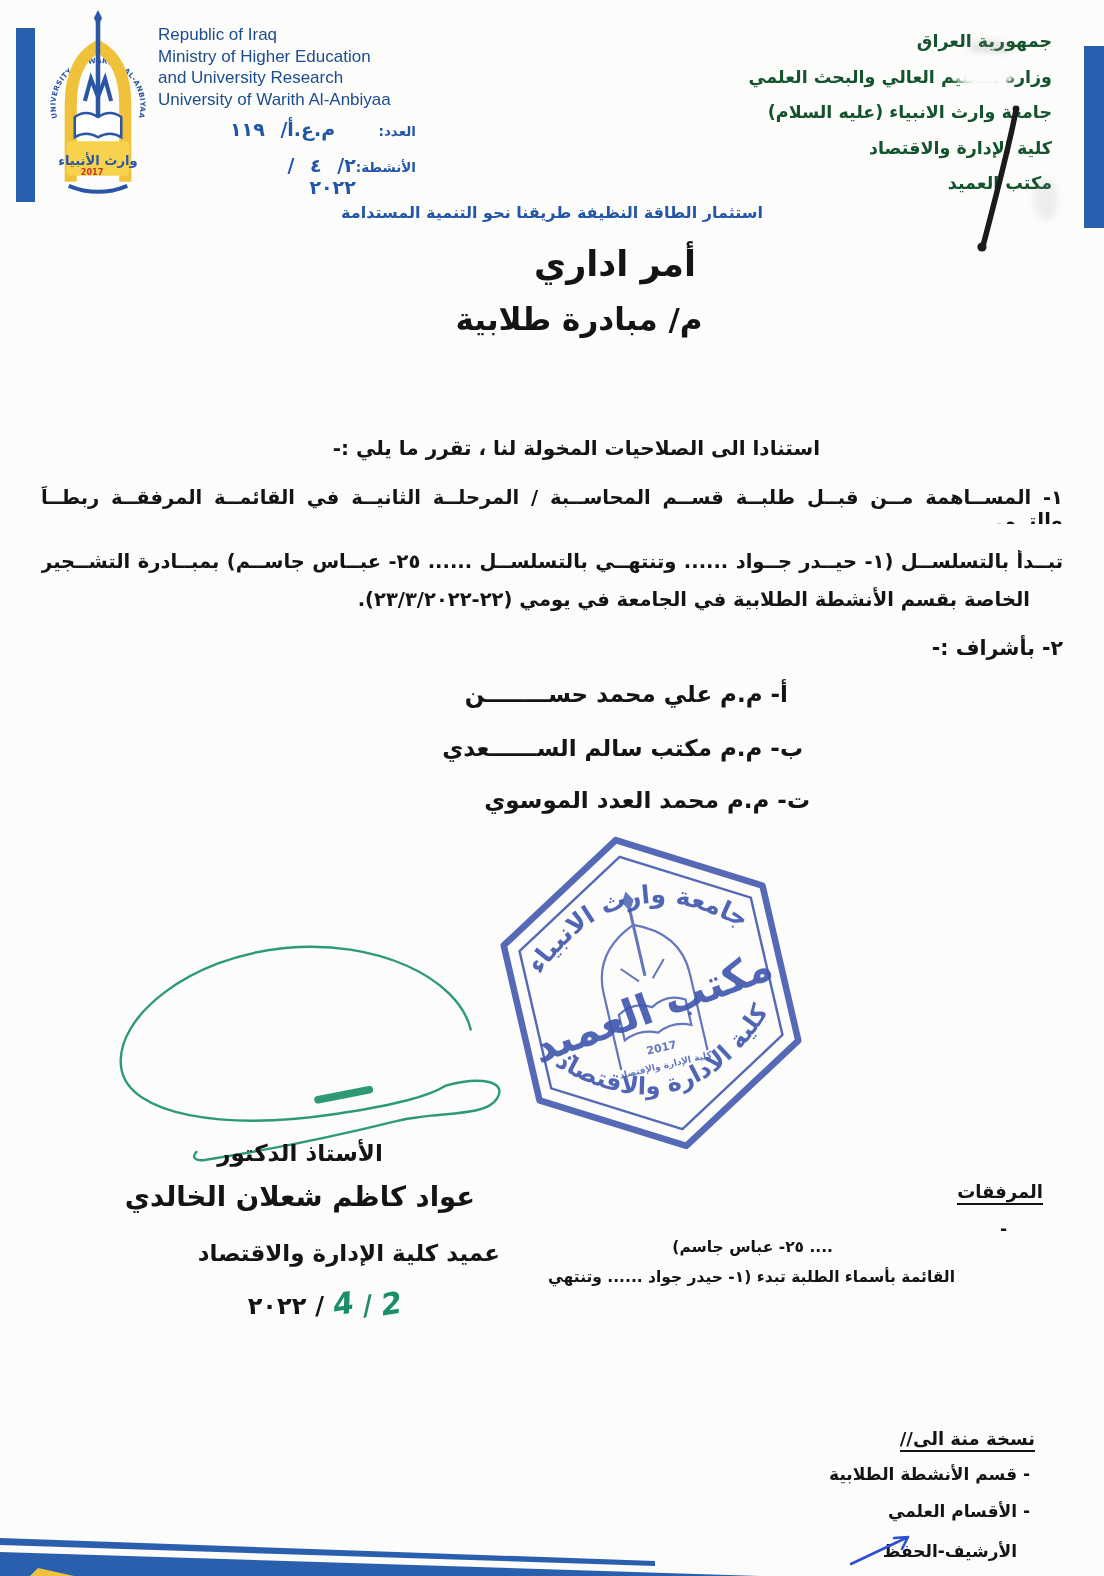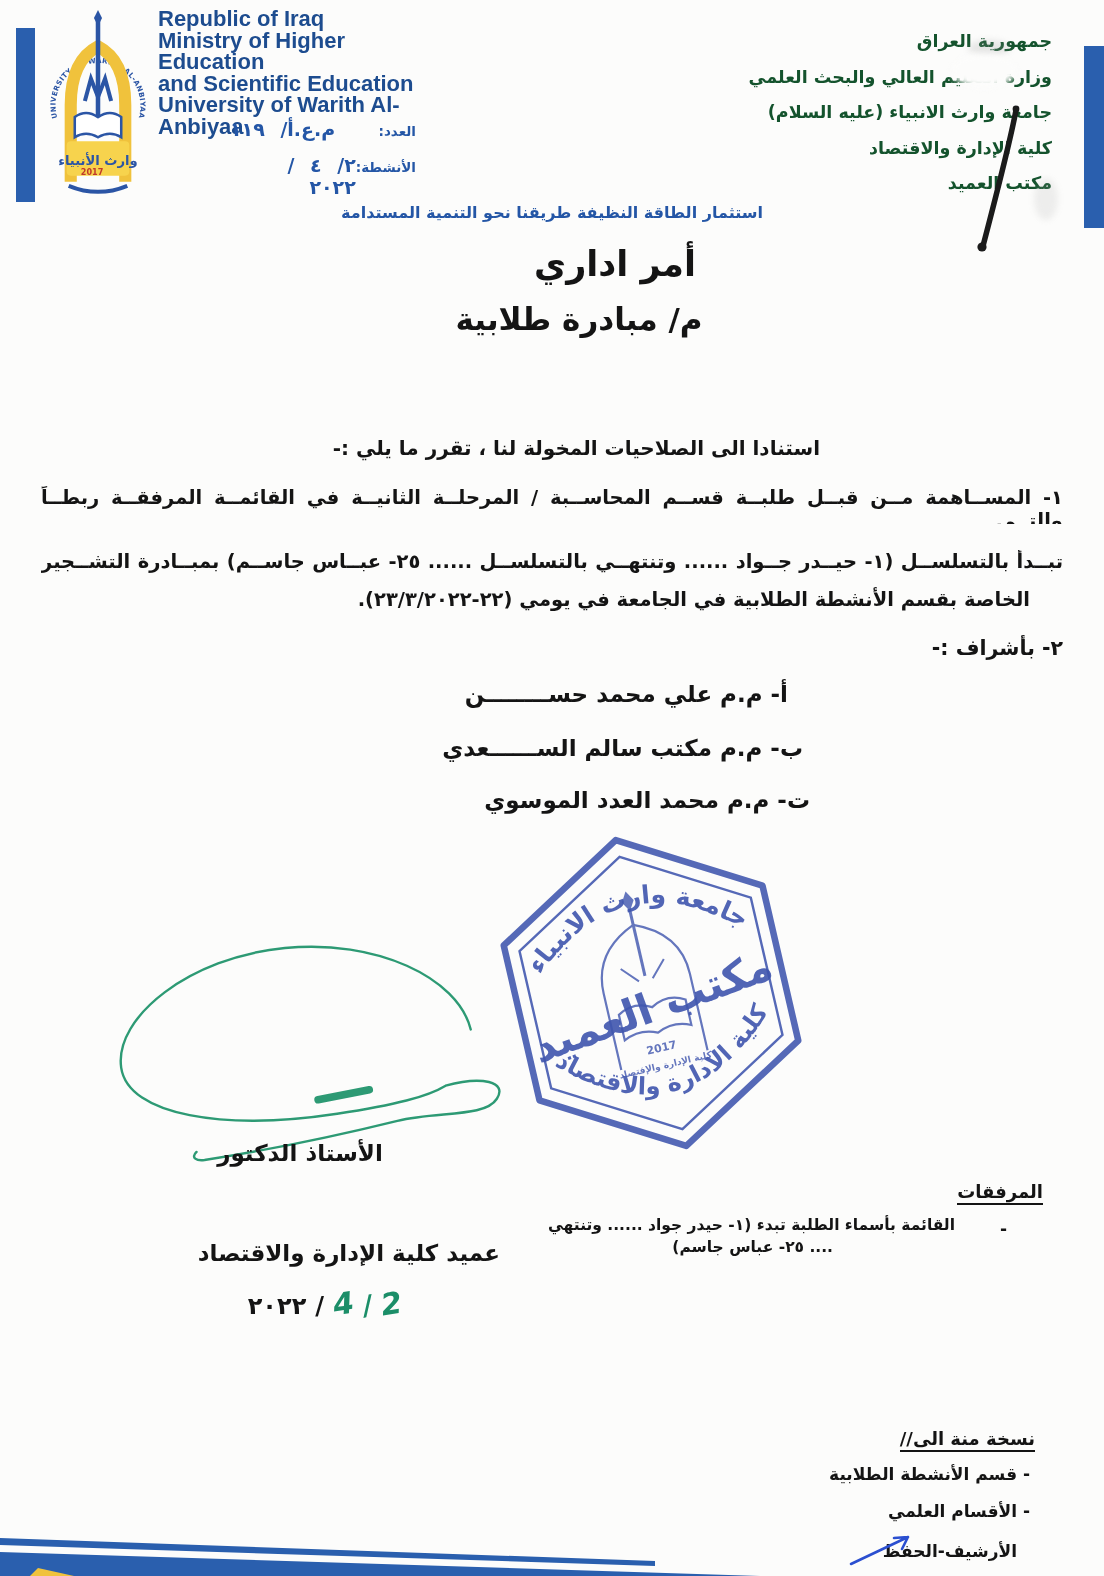--- a/index.html
+++ b/index.html
@@ -4,22 +4,22 @@
 <style>
   html,body{margin:0;padding:0;background:#e9e9e9;}
   .page{position:relative;width:1104px;height:1576px;background:#fcfcfb;overflow:hidden;
         font-family:"DejaVu Sans",sans-serif;color:#141414;}
   .abs{position:absolute;}
   .rtl{direction:rtl;unicode-bidi:embed;}
   
   .bar-left{left:16px;top:28px;width:19px;height:174px;background:#2a5fae;}
   .bar-right{left:1084px;top:46px;width:20px;height:182px;background:#2a5fae;}
   .logo{left:44px;top:8px;width:108px;height:202px;}
-  .en-block{left:158px;top:8px;width:290px;font-family:"Liberation Sans","DejaVu Sans",sans-serif;
-            font-weight:bold;font-size:22px;line-height:21.5px;color:#1d4c8f;}
+  .en-block{left:158px;top:24px;width:290px;font-family:"Liberation Sans","DejaVu Sans",sans-serif;
+            font-weight:normal;font-size:17px;line-height:21.5px;color:#1d4c8f;}
   .num-line,.date-line{display:flex;justify-content:space-between;color:#2456a6;align-items:baseline;}
   .num-line{left:190px;top:118px;width:226px;}
   .date-line{left:186px;top:154px;width:230px;}
   .num-line .lbl,.date-line .lbl{font-size:13.5px;font-weight:bold;}
   .num-line .val,.date-line .val{font-size:19px;font-weight:bold;word-spacing:9px;margin-left:40px;}
   .ar-block{right:52px;top:24px;width:340px;text-align:right;font-weight:bold;
             font-size:17.5px;line-height:35.5px;color:#14532d;z-index:1;}
   .smudge{background:#fcfcfb;border-radius:50%;filter:blur(3px);z-index:5;}
   .smudge-grey{background:#9a9a9a;border-radius:50%;filter:blur(3px);z-index:4;}
   .pen-mark{left:966px;top:96px;width:70px;height:165px;z-index:6;}
@@ -45,21 +45,21 @@
   .sig-date{left:100px;top:1286px;width:400px;display:flex;direction:ltr;justify-content:center;
             align-items:baseline;gap:9px;transform:translateX(25px);}
   .sig-date .yr{font-weight:bold;font-size:24px;}
   .sig-date .sl{font-weight:bold;font-size:24px;}
   .hand{font-size:30px;color:#1b8e68;font-style:italic;display:inline-block;transform:rotate(-9deg);
         font-weight:bold;}
   .hand-sl{color:#1b8e68;font-size:26px;font-style:italic;display:inline-block;transform:rotate(-14deg);font-weight:bold;}
   
   .attach-h{right:61px;top:1181px;font-weight:bold;font-size:18px;border-bottom:2.5px solid #141414;padding-bottom:1px;}
   .attach-dash{right:97px;top:1219px;font-weight:bold;font-size:17px;}
-  .attach-l1{right:149px;top:1216px;font-weight:bold;font-size:15.5px;white-space:nowrap;}
+  .attach-l1{right:149px;top:1268px;font-weight:bold;font-size:15.5px;white-space:nowrap;}
   .attach-l2{right:271px;top:1238px;font-weight:bold;font-size:15.5px;white-space:nowrap;}
   
   .copies-h{right:69px;top:1428px;font-weight:bold;font-size:18px;border-bottom:2.5px solid #141414;padding-bottom:1px;}
   .copy{font-weight:bold;font-size:17px;white-space:nowrap;}
   .copy-0{right:74px;top:1464px;} .copy-1{right:74px;top:1501px;} .copy-2{right:87px;top:1541px;}
   .pen-arrow{left:848px;top:1528px;width:74px;height:42px;}
   .footer{left:0;top:1528px;width:960px;height:48px;}
 </style>
 </head>
 <body>
@@ -80,21 +80,21 @@
     <path d="M30,108 Q41,100 53,108 Q65,100 76,108 L76,128 Q65,121 53,128 Q41,121 30,128 Z" fill="#ffffff" stroke="#2b55a5" stroke-width="2.5"></path>
     <rect x="22" y="132" width="62" height="34" rx="4" fill="#f7d34d"></rect>
     <text x="53" y="155" text-anchor="middle" font-size="13" font-weight="bold" fill="#2b55a5">وارث الأنبياء</text>
     <text x="36" y="165" font-size="8" fill="#c0392b" font-weight="bold">2017</text>
     <path d="M24,176 Q53,188 82,176" stroke="#2b55a5" stroke-width="4" fill="none"></path>
   </svg>
 
   <div class="abs en-block">
     <div>Republic of Iraq</div>
     <div>Ministry of Higher Education</div>
-    <div>and Scientific Education</div>
+    <div>and University Research</div>
     <div>University of Warith Al-Anbiyaa</div>
   </div>
 
   <div class="abs num-line rtl">
     <span class="lbl">العدد:</span>
     <span class="val">م.ع.أ/ ١١٩</span>
   </div>
   <div class="abs date-line rtl">
     <span class="lbl">الأنشطة:</span>
     <span class="val">٢/ ٤ / ٢٠٢٢</span>
@@ -162,20 +162,21 @@
   <svg class="abs sig" viewBox="0 0 440 235">
     <g stroke="#2d9a74" fill="none" stroke-linecap="round">
       <path stroke-width="2.4" d="M385,100 C372,48 290,10 200,19 C105,28 30,88 37,138 C44,186 140,201 252,184
         C310,175 342,167 360,156 C396,146 422,152 411,169 C399,188 352,181 312,191 C235,210 158,224 120,230
         C112,231 106,228 112,222"></path>
       <path stroke-width="7.5" d="M233,170 L284,160"></path>
     </g>
   </svg>
 
   <div class="abs sig-pretitle rtl">الأستاذ الدكتور</div>
+  <div class="abs sig-name rtl">عواد كاظم شعلان الخالدي</div>
   <div class="abs sig-pos rtl">عميد كلية الإدارة والاقتصاد</div>
   <div class="abs sig-date">
     <span class="yr">٢٠٢٢</span>
     <span class="sl">/</span>
     <span class="hand">4</span>
     <span class="hand-sl">/</span>
     <span class="hand">2</span>
   </div>
 
   <div class="abs attach-h rtl">المرفقات</div>

